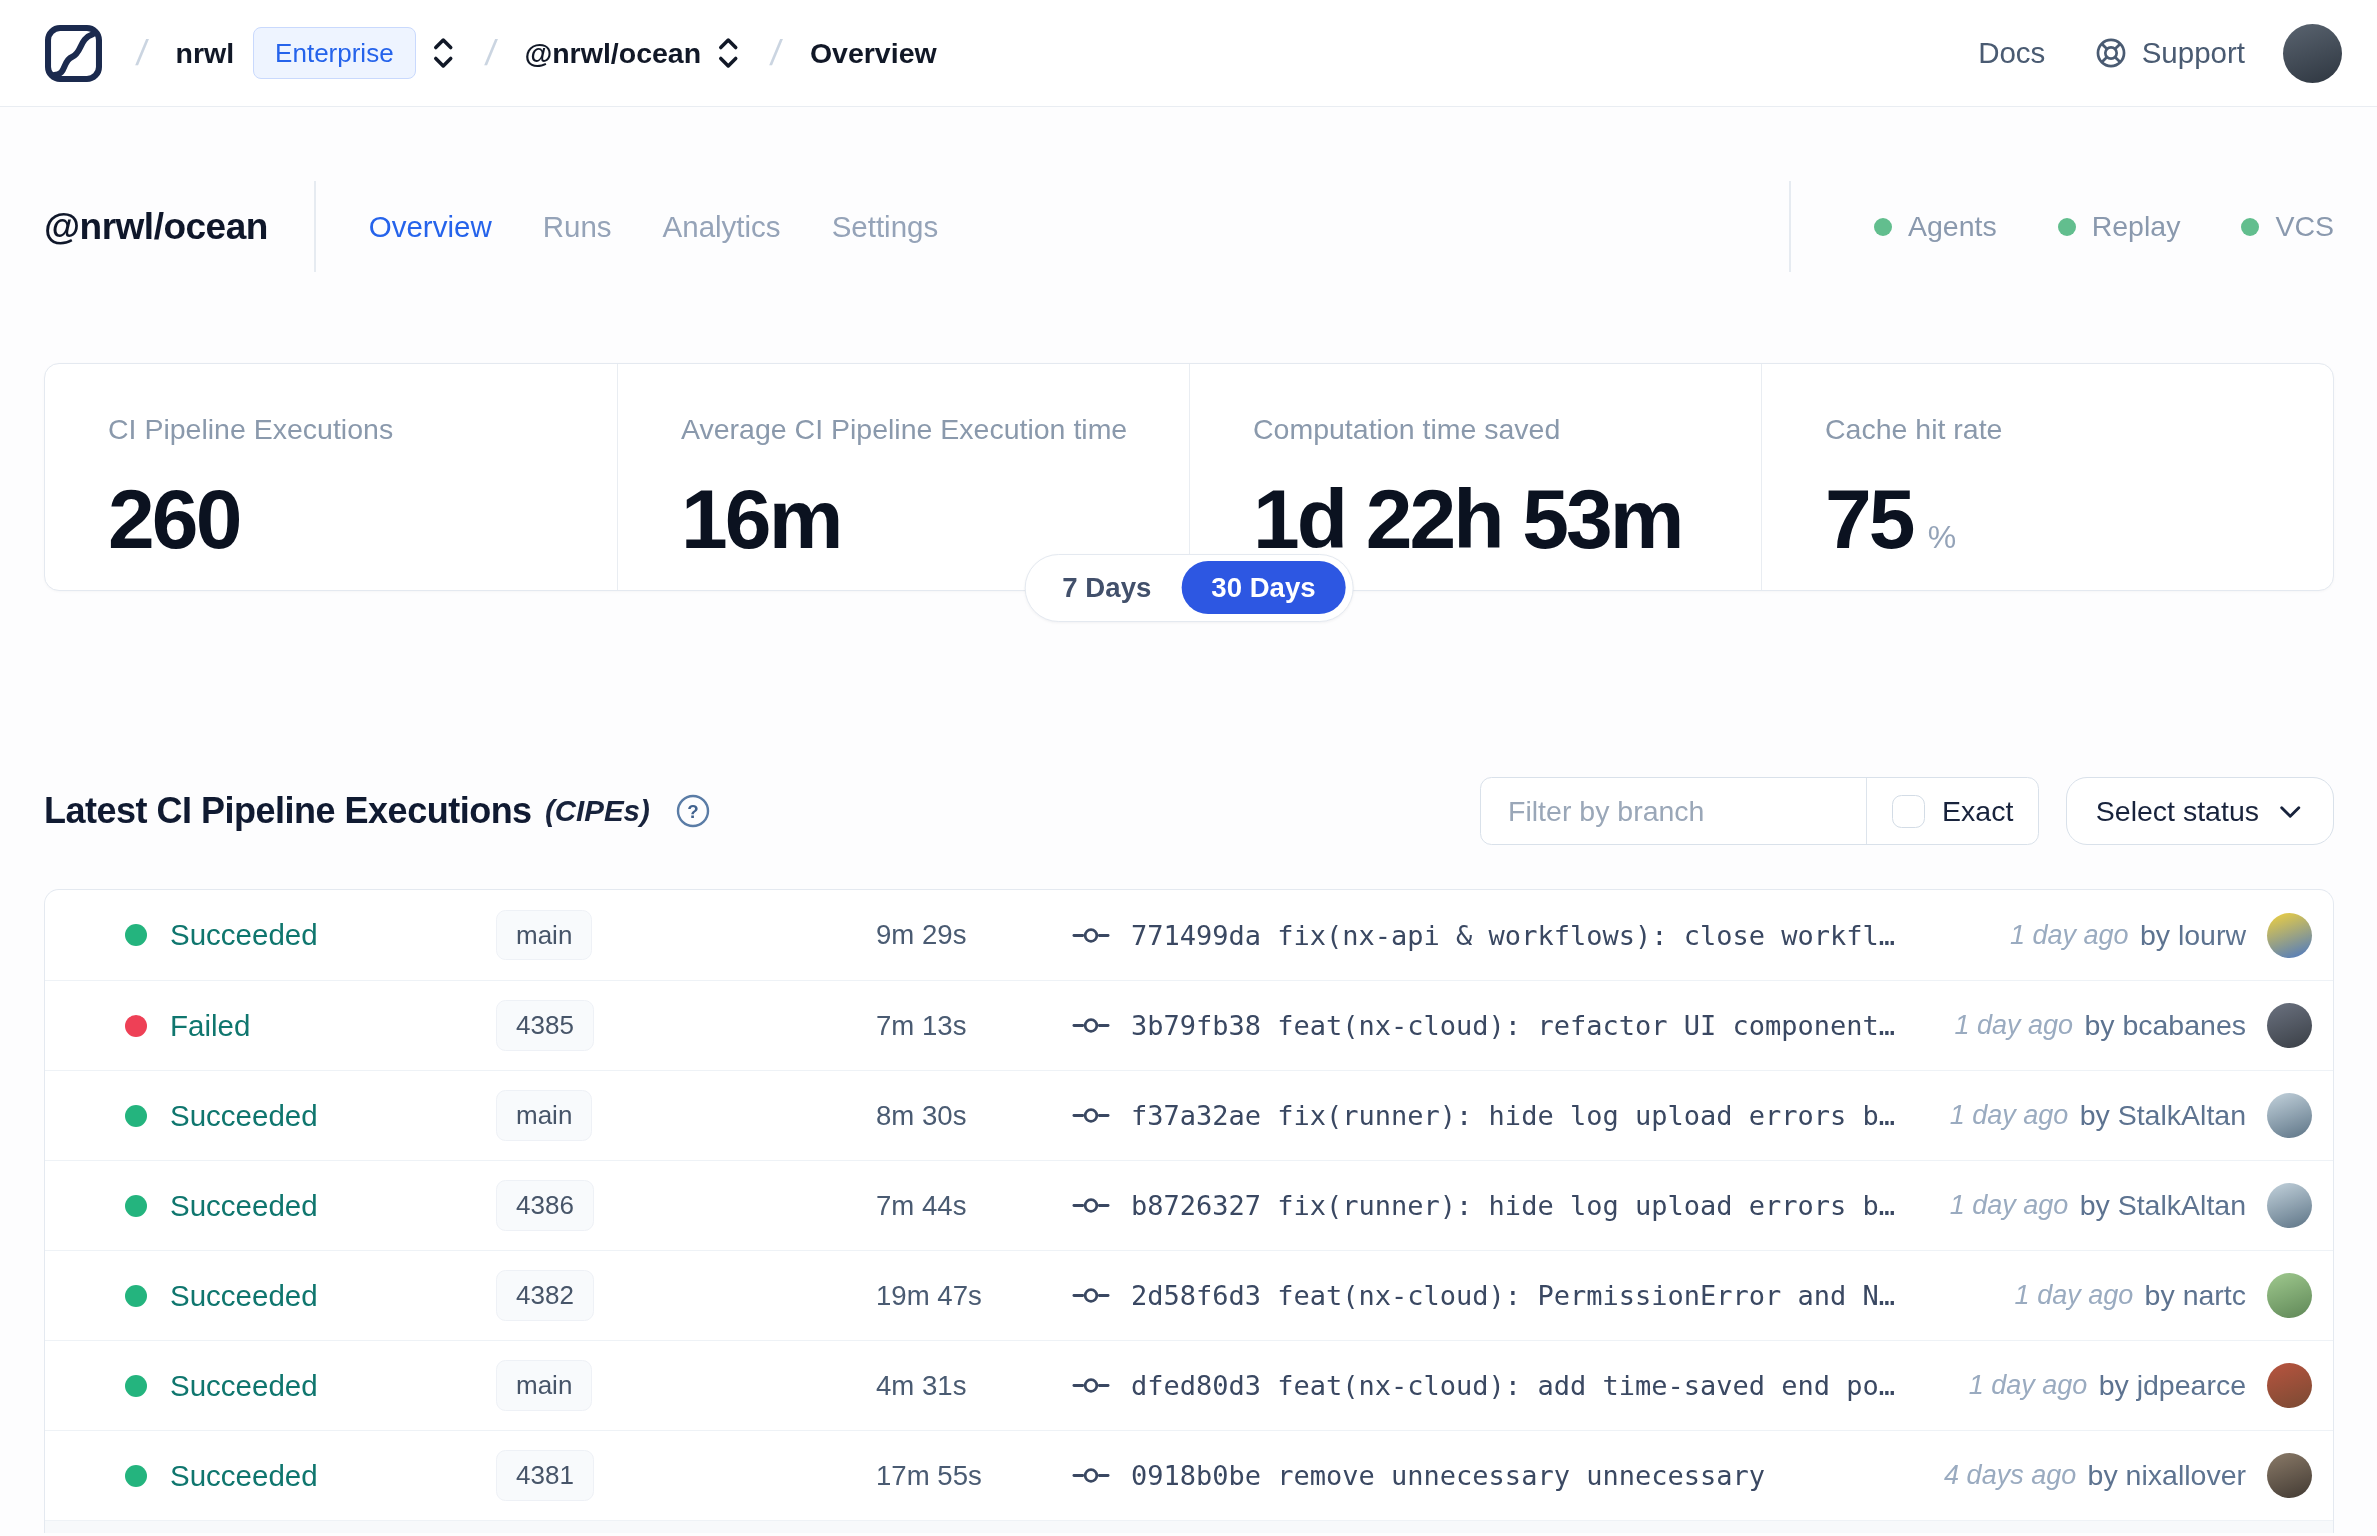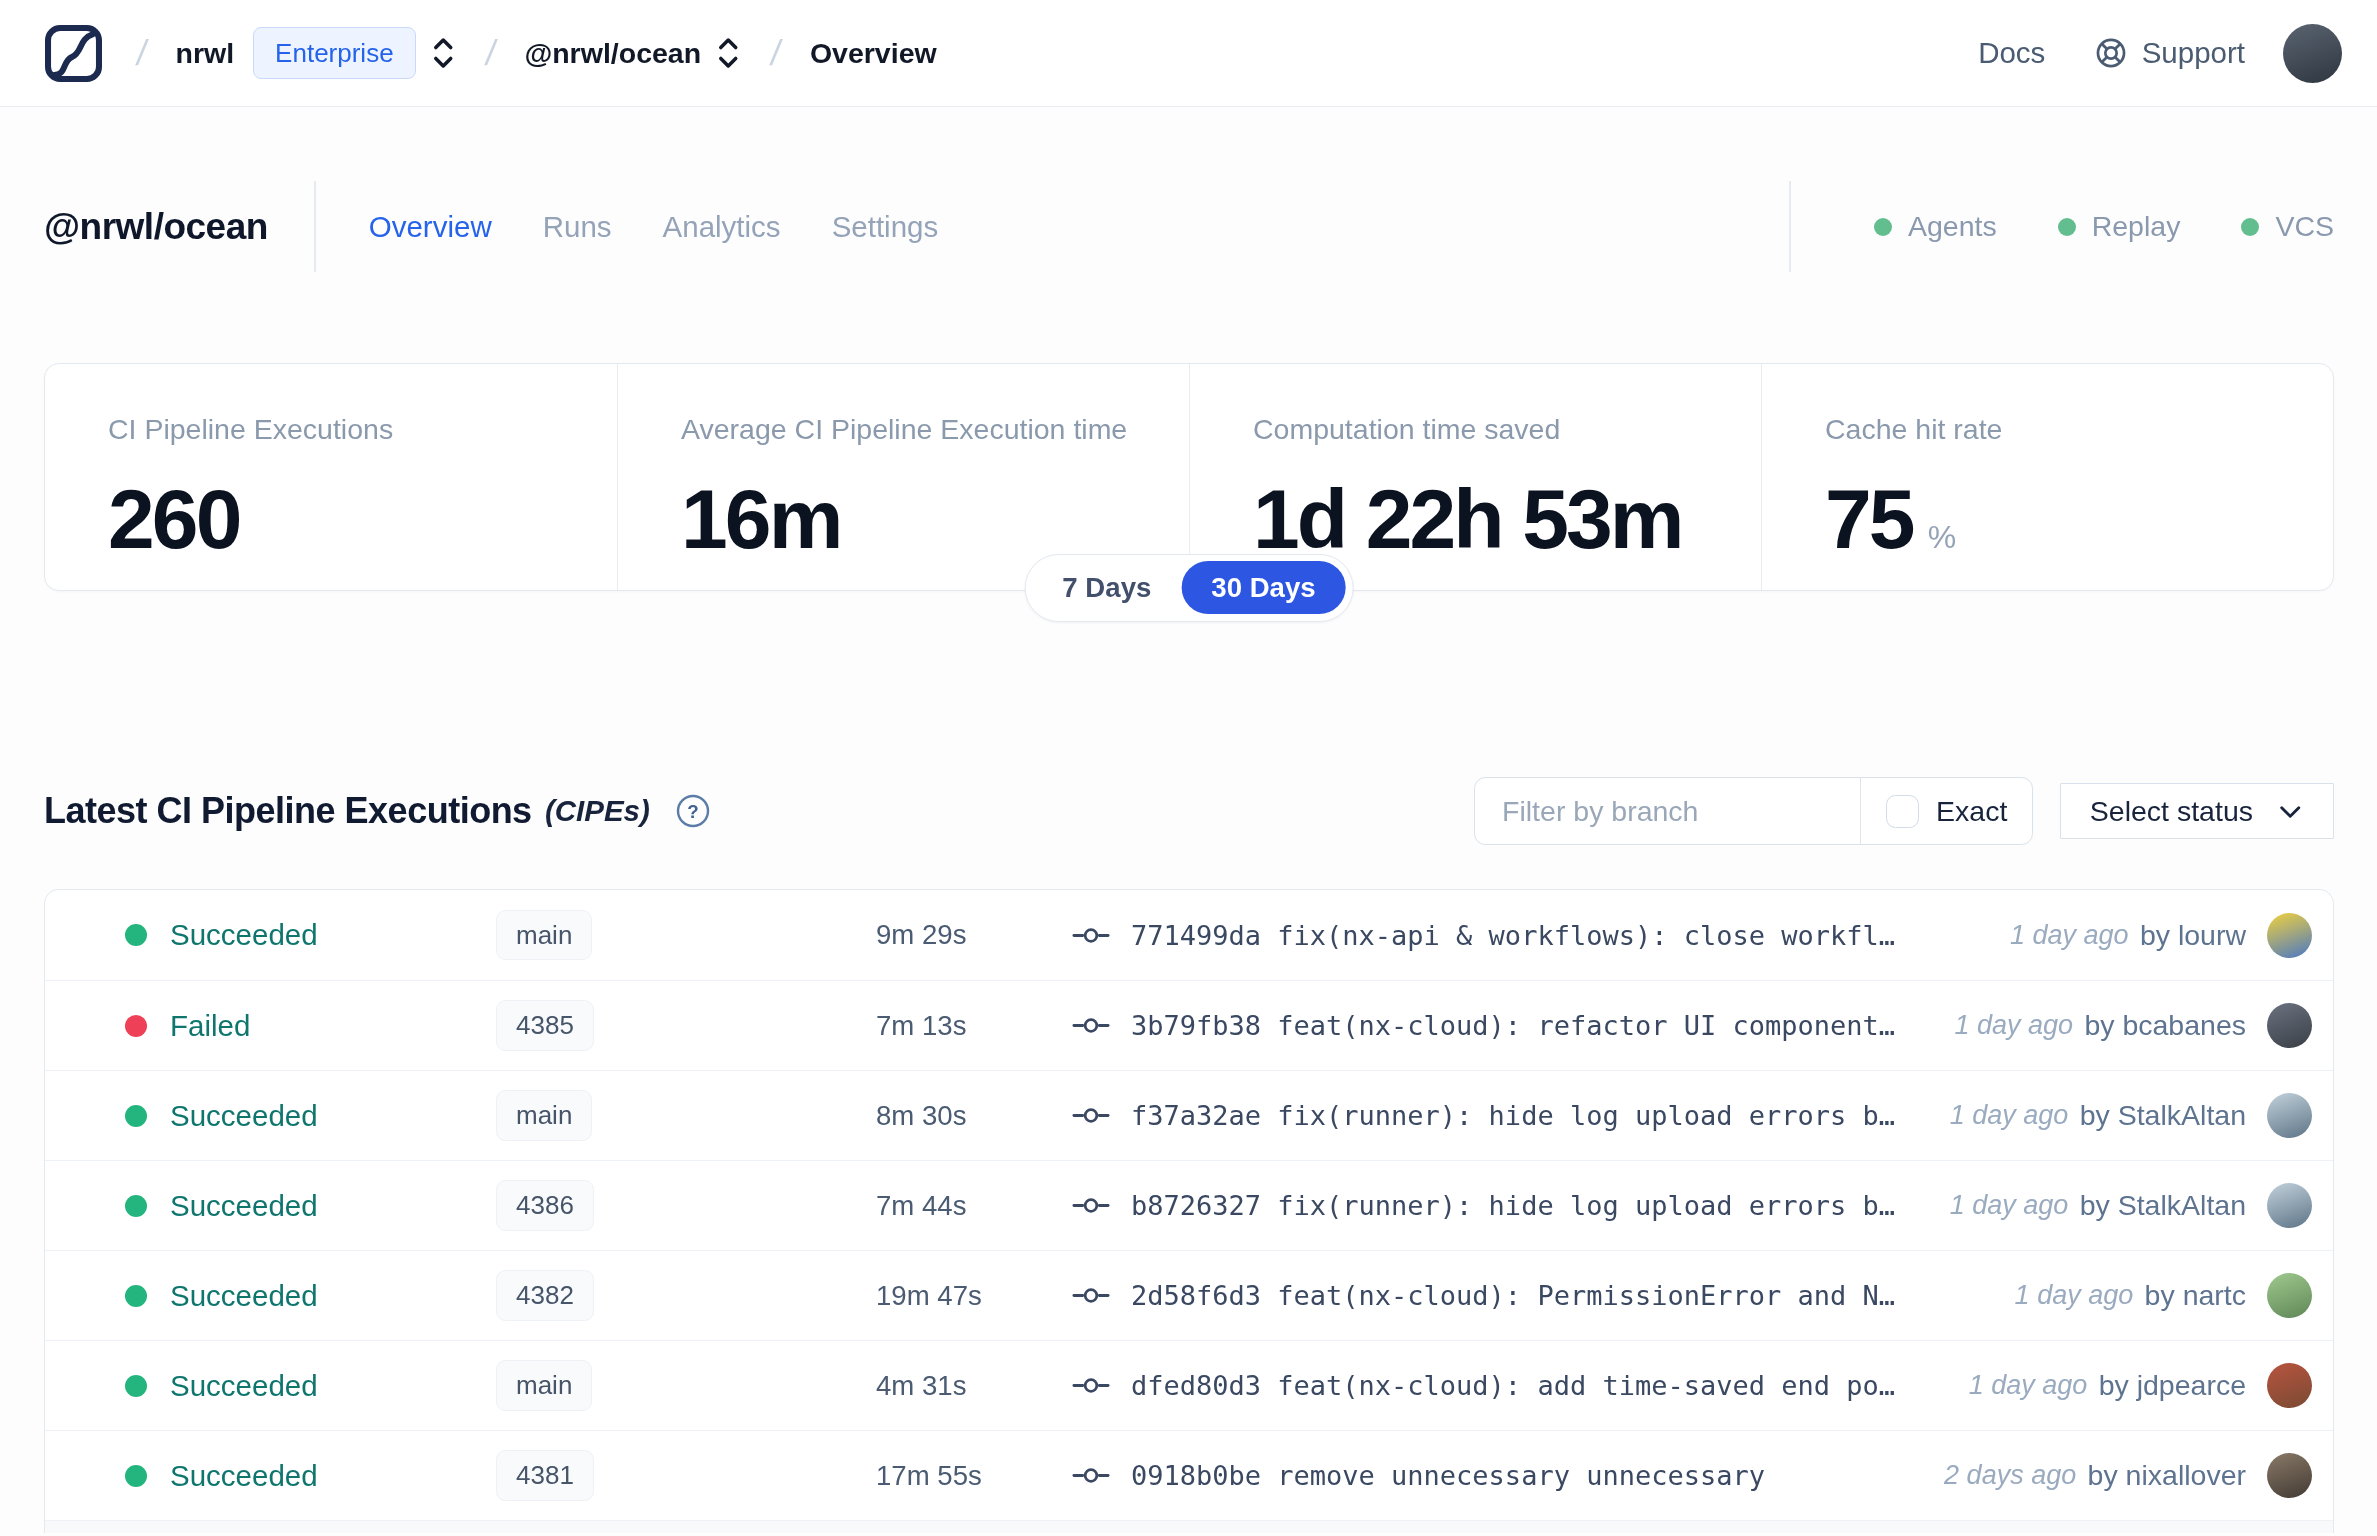--- a/index.html
+++ b/index.html
@@ -72,22 +72,22 @@
   }
   .branch-input {
     border:none; outline:none; width:385px; font-size:28.5px; padding:0 27px;
     font-family:inherit; color:#0f172a; background:transparent;
   }
   .branch-input::placeholder { color:#9aa7b8; }
   .exact-wrap { border-left:1.9px solid #dde4ec; display:flex; align-items:center; gap:17px; padding:0 25px; }
   .checkbox { width:33px; height:33px; border:1.9px solid #d3dce6; border-radius:9.5px; background:#fff; cursor:pointer; }
   .exact-label { font-size:28.5px; color:#18233c; cursor:pointer; }
   .status-select {
-    height:56px; background:#fff; border:1.9px solid #d9e1ea; border-radius:1px;
-    display:flex; align-items:center; gap:23px; padding:0 28.5px; cursor:pointer;
+    height:68px; background:#fff; border:1.9px solid #d9e1ea; border-radius:21px;
+    display:flex; align-items:center; gap:17px; padding:0 28.5px; cursor:pointer;
   }
   .status-select-label { font-size:28.5px; font-weight:500; color:#18233c; white-space:nowrap; }
   
   .table-card {
     margin-top:44px; background:#fff; border:1.9px solid #e4e9f0;
     border-radius:15px 15px 0 0; border-bottom:none; overflow:hidden;
   }
   .row { display:flex; align-items:center; height:90px; padding:0 21px 0 80px; cursor:pointer; }
   .row + .row { border-top:1.9px solid #eef2f6; }
   .cell-status { width:371px; display:flex; align-items:center; gap:23px; }
@@ -414,21 +414,21 @@
       <span>
         <svg width="38" height="27" viewBox="0 0 30 20" fill="none" stroke="#3a4862" stroke-width="2.2" stroke-linecap="round">
           <line x1="1.5" y1="10" x2="8.5" y2="10"></line>
           <circle cx="15" cy="10" r="4.6"></circle>
           <line x1="21.5" y1="10" x2="28.5" y2="10"></line>
         </svg>
       </span>
       <span class="commit-text">0918b0be remove unnecessary unnecessary</span>
     </span>
     <span class="cell-meta">
-      <span class="time-ago">2 days ago</span>
+      <span class="time-ago">4 days ago</span>
       <span class="author">by nixallover</span>
       <span class="avatar row-av" title="by nixallover" style="background: linear-gradient(160deg, rgb(138, 122, 104), rgb(66, 58, 51));"></span>
     </span>
   </div>
       <div class="row-stub"></div>
     </div>
 </div>
 
 
 </body></html>

